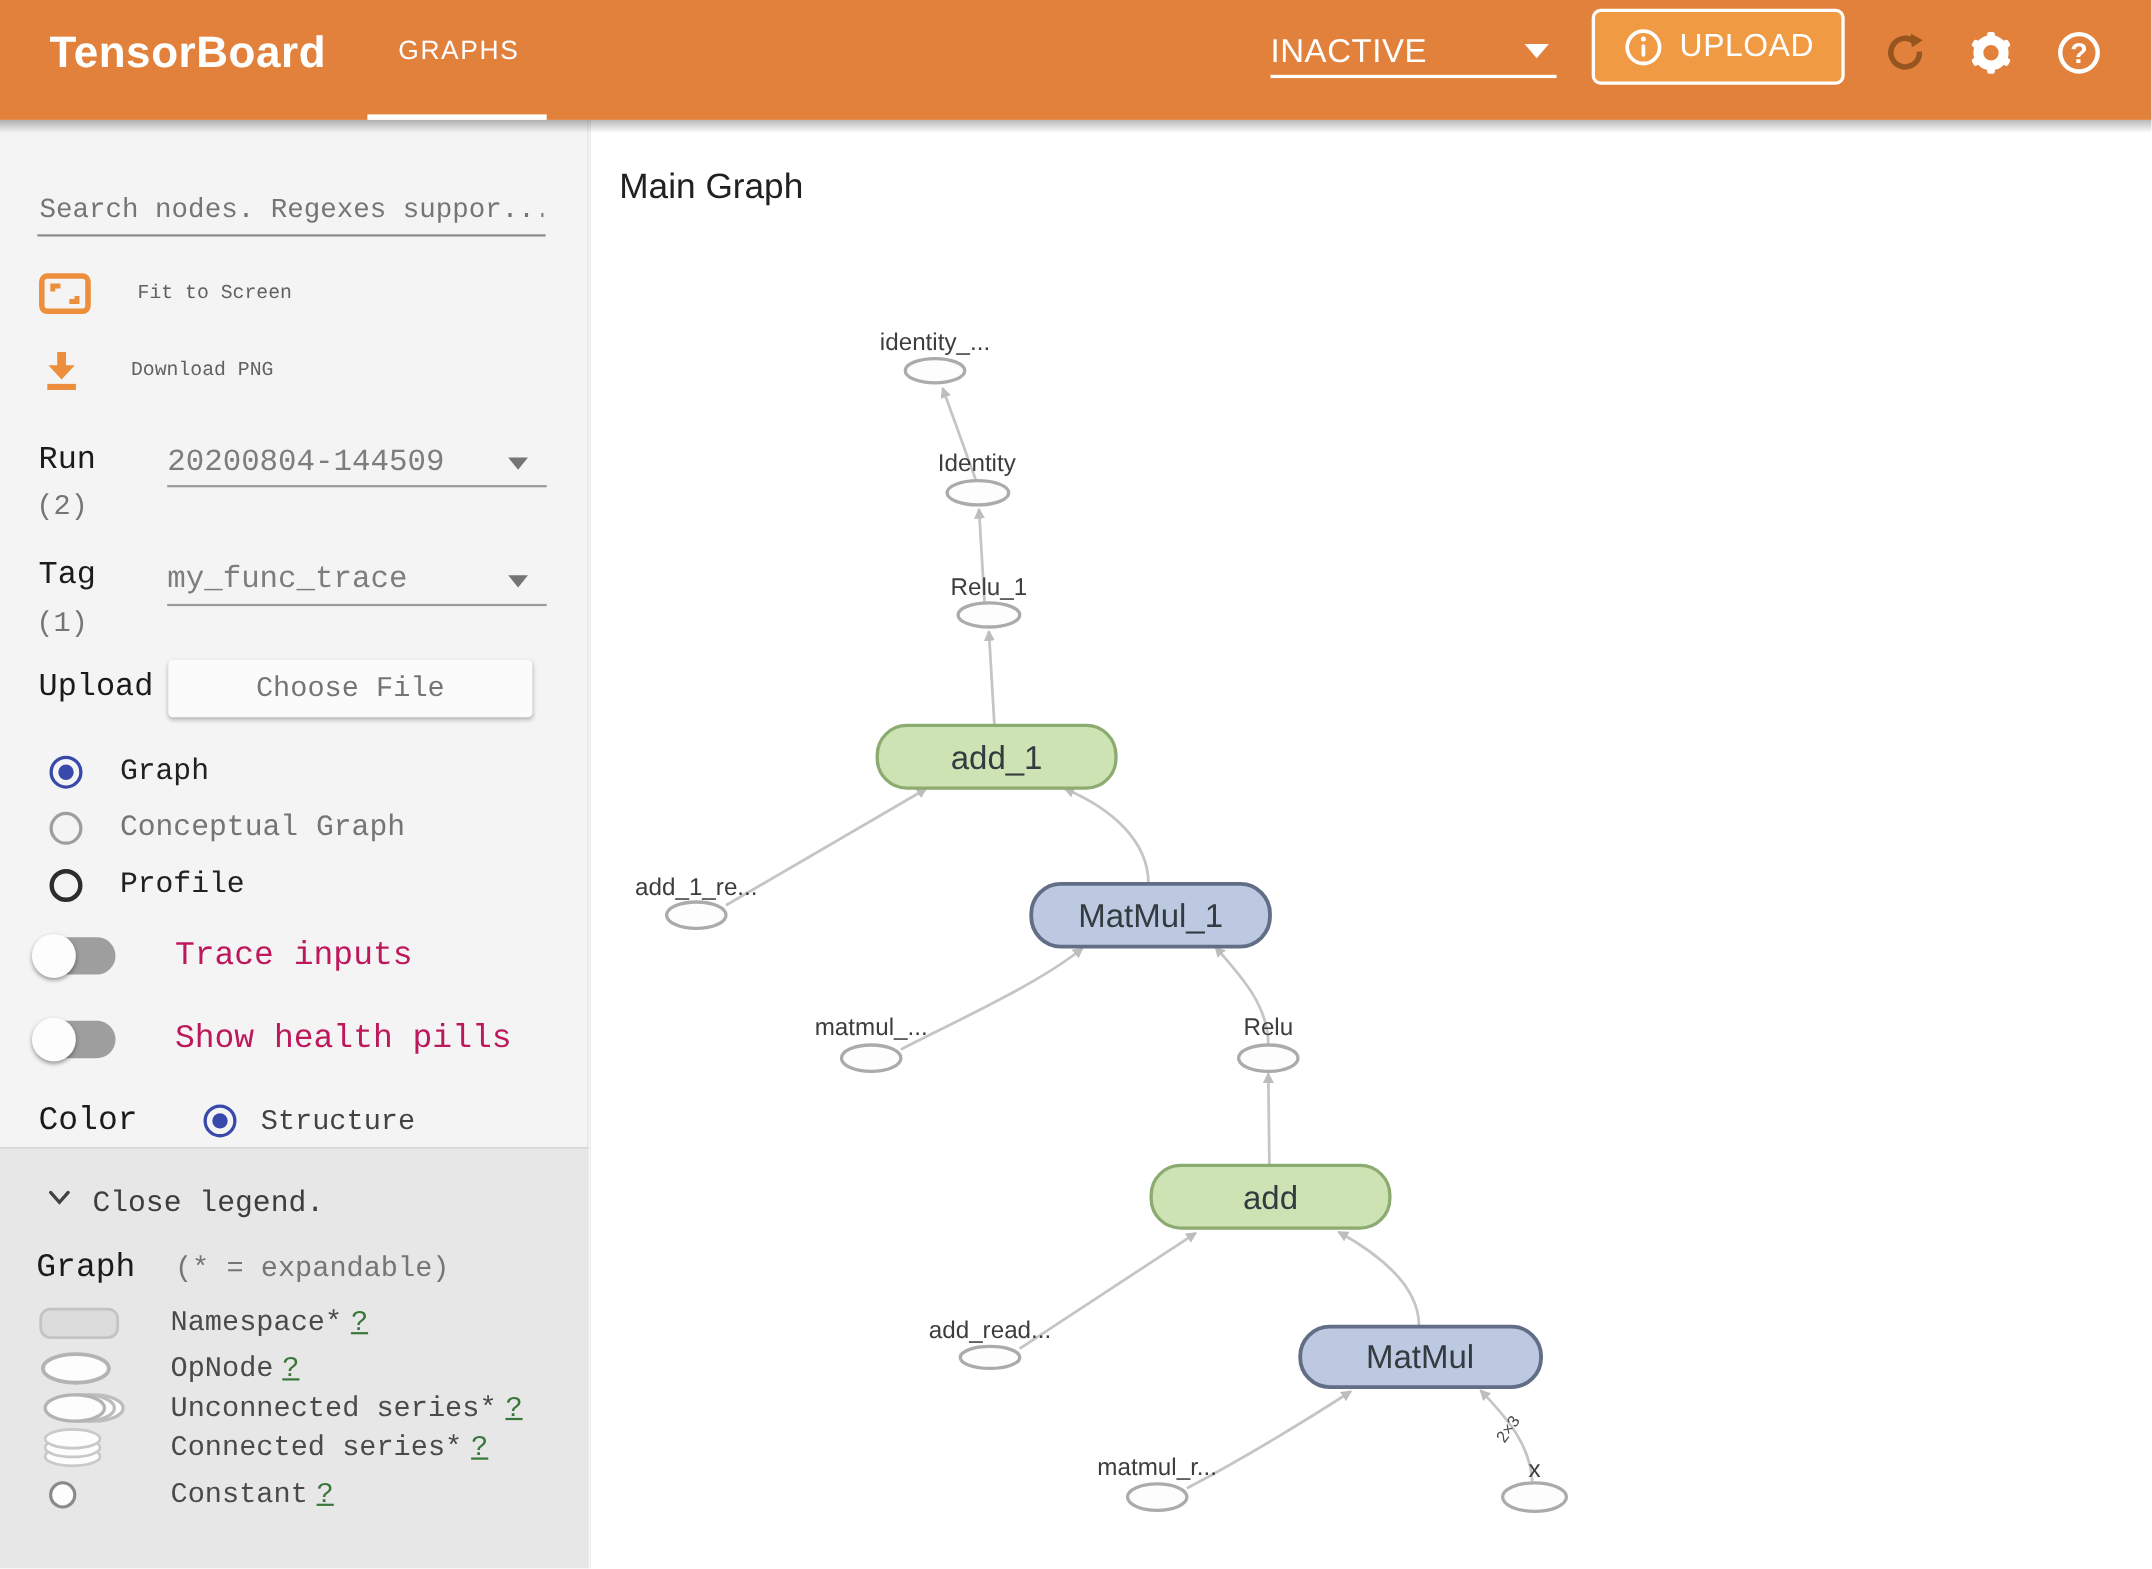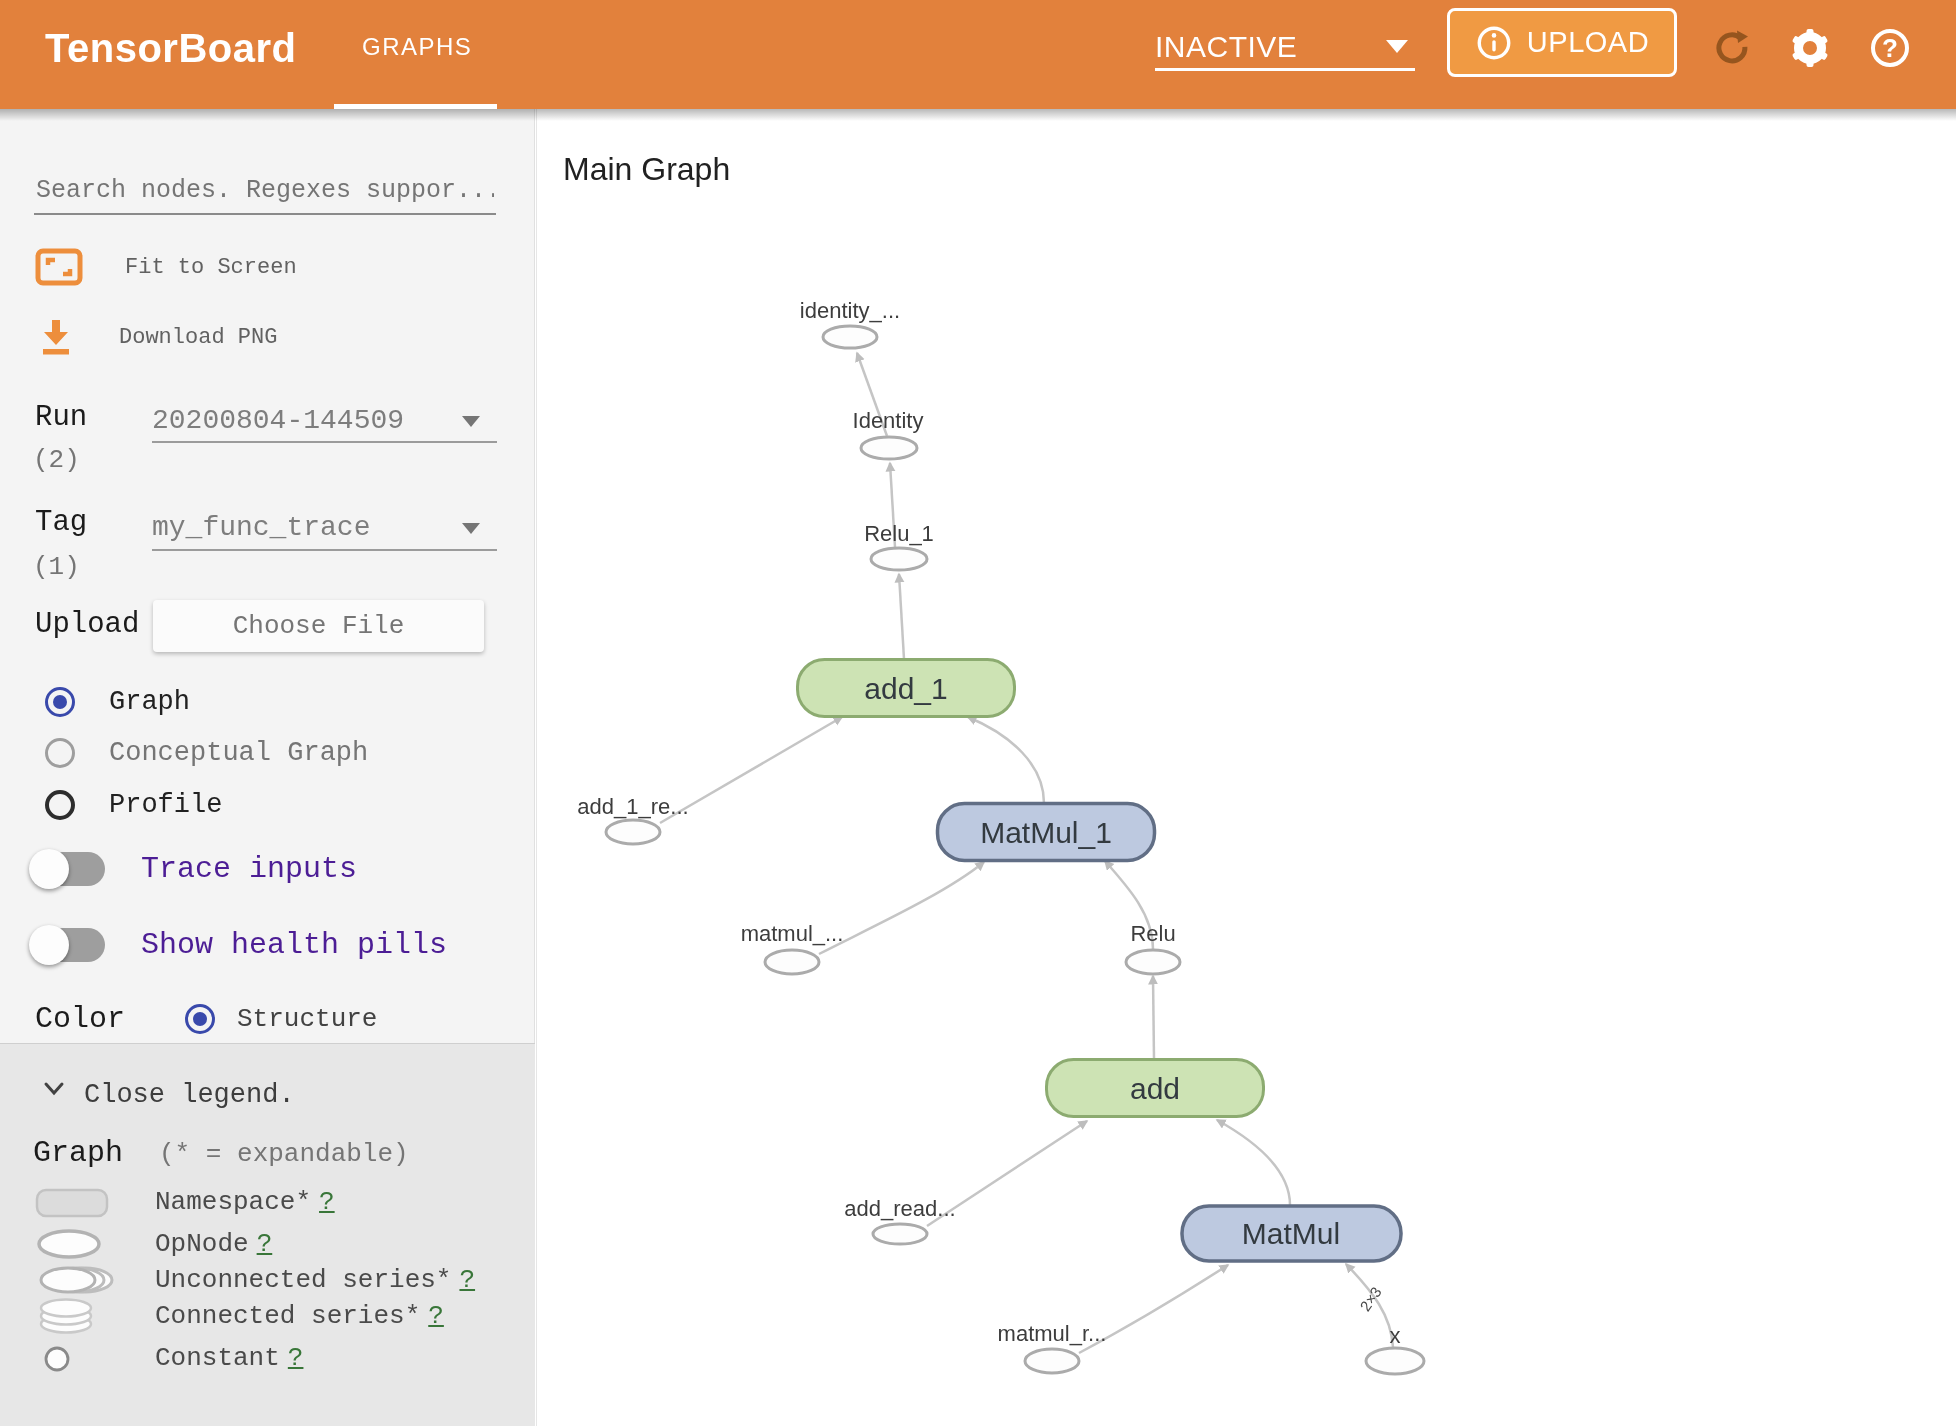--- a/index.html
+++ b/index.html
@@ -25,21 +25,21 @@
   .hdr-icon{position:absolute;cursor:pointer;}
 
   
   .sidebar{position:absolute;left:0;top:109px;width:535px;height:1317px;background:#f4f4f4;
       border-right:1px solid #e0e0e0;box-sizing:border-box;z-index:2;font-family:Liberation Mono, monospace;}
   .search-input{position:absolute;left:34px;top:58px;width:462px;height:48px;box-sizing:border-box;
       background:transparent;border:none;border-bottom:2px solid #8a8a8a;outline:none;
       font-size:25px;color:#424242;font-family:inherit;}
   .search-input::placeholder{color:#757575;}
   .tool-row{position:absolute;left:35px;display:flex;align-items:center;gap:42px;cursor:pointer;}
-  .tool-row .lbl{font-size:22px;color:#616161;}
+  .tool-row .lbl{font-size:18px;color:#616161;}
   .fld-label{position:absolute;left:35px;font-size:29px;color:#1b1b1b;}
   .fld-count{position:absolute;left:33px;font-size:26px;color:#757575;}
   .fld-value{position:absolute;left:152px;font-size:28px;color:#7d7d7d;cursor:pointer;white-space:nowrap;}
   .fld-underline{position:absolute;left:152px;width:345px;height:2px;background:#9b9b9b;}
   .dd-caret-gray{position:absolute;left:462px;width:0;height:0;cursor:pointer;
       border-left:9px solid transparent;border-right:9px solid transparent;border-top:11px solid #757575;}
   .choose-btn{position:absolute;left:153px;top:491px;width:331px;height:52px;background:#fbfbfb;
       border:none;border-radius:4px;box-shadow:0 2px 4px rgba(0,0,0,.25);
       font-size:26px;color:#757575;font-family:inherit;cursor:pointer;}
   .radio-row{position:absolute;left:45px;display:flex;align-items:center;gap:34px;cursor:pointer;}
@@ -47,21 +47,21 @@
   .radio.sel{border:3px solid #3949ab;}
   .radio.sel::after{content:"";position:absolute;left:5px;top:5px;width:14px;height:14px;border-radius:50%;background:#3949ab;}
   .radio.gray{border:3px solid #9e9e9e;}
   .radio.dark{border:4px solid #2d2d2d;}
   .radio-row .lbl{font-size:27px;color:#212121;}
   .radio-row .lbl.muted{color:#757575;}
   .toggle-row{position:absolute;left:32px;display:flex;align-items:center;cursor:pointer;}
   .track{width:73px;height:34px;border-radius:17px;background:#9e9e9e;position:relative;flex:none;}
   .knob{position:absolute;left:-3px;top:-3px;width:40px;height:40px;border-radius:50%;background:#fdfdfd;
       box-shadow:0 2px 4px rgba(0,0,0,.4);}
-  .toggle-row .lbl{margin-left:36px;font-size:30px;color:#4c1d95;}
+  .toggle-row .lbl{margin-left:54px;font-size:30px;color:#be185d;}
   .color-row{position:absolute;left:35px;display:flex;align-items:center;}
   .color-row .big{font-size:30px;color:#1b1b1b;}
   .color-row .small{font-size:26px;color:#424242;margin-left:22px;}
   .color-row .radio{margin-left:60px;}
 
   
   .legend{position:absolute;left:0;top:934px;width:535px;height:383px;background:#e7e7e7;
       border-top:1px solid #cfcfcf;box-sizing:border-box;}
   .legend-close{position:absolute;left:42px;top:36px;display:flex;align-items:flex-start;gap:18px;cursor:pointer;}
   .legend-close .lbl{font-size:27px;color:#3d3d3d;}

